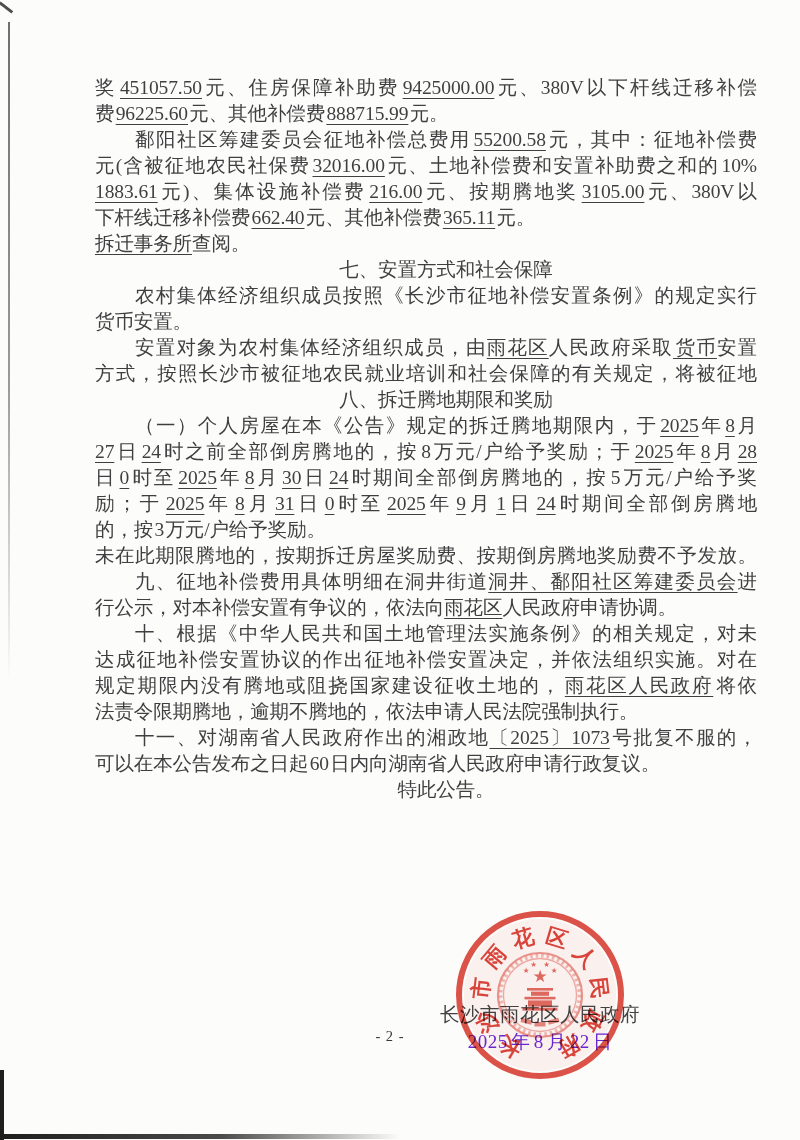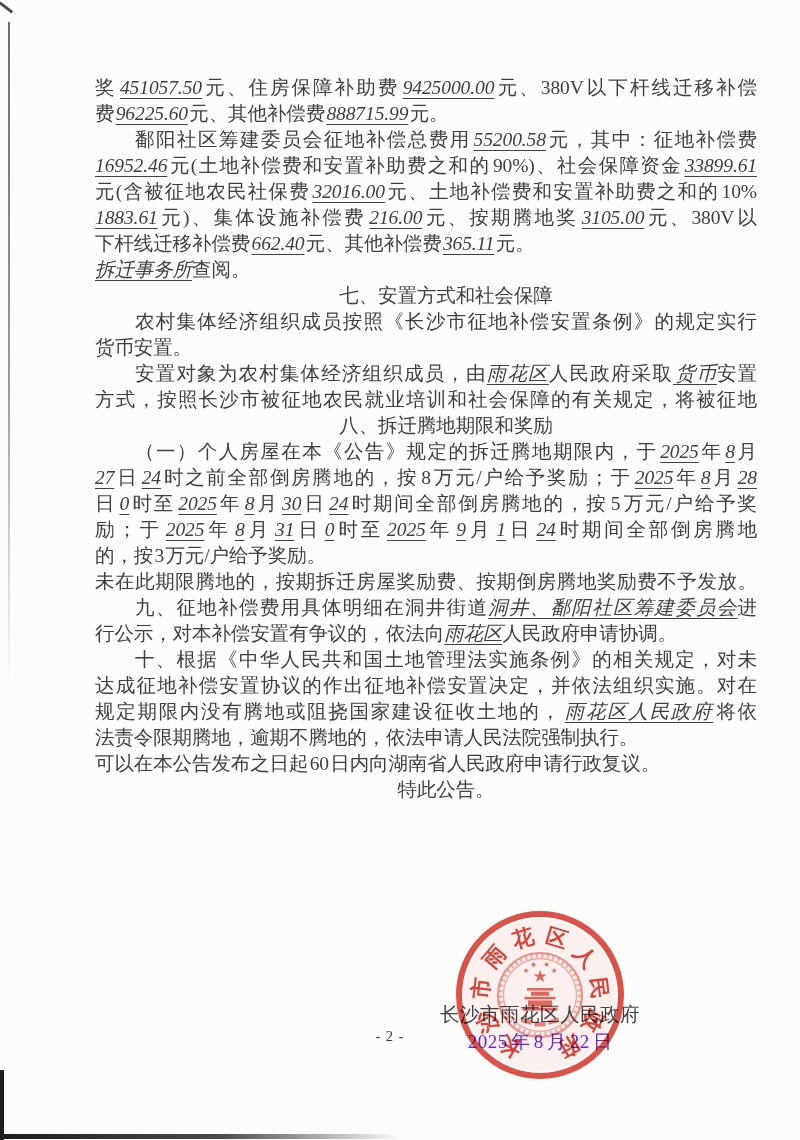--- a/index.html
+++ b/index.html
@@ -17,21 +17,21 @@
   .edge-bottom{position:absolute;left:0;top:1134px;height:5px;width:400px;
     background:linear-gradient(to right,#1e1e1e 0%,#4a4a4a 55%,rgba(90,90,90,0) 100%);}
   
   .textblock{position:absolute;left:95px;top:75px;width:662px;}
   .line{
     height:26px;line-height:26px;font-size:19.5px;
     word-spacing:-3.5px;letter-spacing:-0.1px;white-space:normal;
   }
   .line.j{text-align:justify;text-align-last:justify;}
   .line.ind{text-indent:40px;text-align:center;}
-  .u{text-decoration:underline;text-underline-offset:3.5px;text-decoration-thickness:1.3px;font-style:italic;}
+  .u{text-decoration:underline;text-underline-offset:3.5px;text-decoration-thickness:1.3px;}
   
   .signature{position:absolute;left:428px;top:1002px;width:224px;text-align:center;}
   .sig-issuer{font-size:19.5px;line-height:26px;letter-spacing:0.5px;color:#434345;}
   .sig-date{font-size:19px;line-height:26px;margin-top:1px;letter-spacing:0.5px;color:#6d28d9;word-spacing:-2px;}
   
   .pagenum{position:absolute;left:358px;top:1028px;width:64px;text-align:center;
     font-size:14.5px;color:#3a3a3a;letter-spacing:1px;}
   
   .seal{position:absolute;left:451px;top:906px;width:178px;height:178px;
     mix-blend-mode:multiply;opacity:0.95;}
@@ -46,21 +46,20 @@
 
 <div class="page">
 
   <div class="corner-nub"></div>
   <div class="edge-left"></div>
 
   <div class="textblock" id="lines-container">
       <div class="line j"><span>奖 </span><span class="u">451057.50</span><span> 元、住房保障补助费 </span><span class="u">9425000.00</span><span> 元、380V 以下杆线迁移补偿</span></div>
       <div class="line"><span>费 </span><span class="u">96225.60</span><span> 元、其他补偿费 </span><span class="u">888715.99</span><span> 元。</span></div>
       <div class="line j ind"><span>鄱阳社区筹建委员会征地补偿总费用 </span><span class="u">55200.58</span><span> 元，其中：征地补偿费</span></div>
-      <div class="line j"><span class="u">16952.46</span><span> 元(土地补偿费和安置补助费之和的 90%)、社会保障资金 </span><span class="u">33899.61</span></div>
       <div class="line j"><span>元(含被征地农民社保费 </span><span class="u">32016.00</span><span> 元、土地补偿费和安置补助费之和的 10%</span></div>
       <div class="line j"><span class="u">1883.61</span><span> 元)、集体设施补偿费 </span><span class="u">216.00</span><span> 元、按期腾地奖 </span><span class="u">3105.00</span><span> 元、380V 以</span></div>
       <div class="line"><span>下杆线迁移补偿费 </span><span class="u">662.40</span><span> 元、其他补偿费 </span><span class="u">365.11</span><span> 元。</span></div>
       <div class="line"><span class="u">拆迁事务所</span><span>查阅。</span></div>
       <div class="line ind"><span>七、安置方式和社会保障</span></div>
       <div class="line j ind"><span>农村集体经济组织成员按照《长沙市征地补偿安置条例》的规定实行</span></div>
       <div class="line"><span>货币安置。</span></div>
       <div class="line j ind"><span>安置对象为农村集体经济组织成员，由</span><span class="u">雨花区</span><span>人民政府采取</span><span class="u"> 货币</span><span>安置</span></div>
       <div class="line j"><span>方式，按照长沙市被征地农民就业培训和社会保障的有关规定，将被征地</span></div>
       <div class="line ind"><span>八、拆迁腾地期限和奖励</span></div>
@@ -69,20 +68,21 @@
       <div class="line j"><span>日 </span><span class="u">0</span><span> 时至 </span><span class="u">2025</span><span> 年 </span><span class="u">8</span><span> 月 </span><span class="u">30</span><span> 日 </span><span class="u">24</span><span> 时期间全部倒房腾地的，按 5 万元/户给予奖</span></div>
       <div class="line j"><span>励；于 </span><span class="u">2025</span><span> 年 </span><span class="u">8</span><span> 月 </span><span class="u">31</span><span> 日 </span><span class="u">0</span><span> 时至 </span><span class="u">2025</span><span> 年 </span><span class="u">9</span><span> 月 </span><span class="u">1</span><span> 日 </span><span class="u">24</span><span> 时期间全部倒房腾地</span></div>
       <div class="line"><span>的，按 3 万元/户给予奖励。</span></div>
       <div class="line j"><span>未在此期限腾地的，按期拆迁房屋奖励费、按期倒房腾地奖励费不予发放。</span></div>
       <div class="line j ind"><span>九、征地补偿费用具体明细在洞井街道</span><span class="u">洞井、鄱阳社区筹建委员会</span><span>进</span></div>
       <div class="line"><span>行公示，对本补偿安置有争议的，依法向</span><span class="u">雨花区</span><span>人民政府申请协调。</span></div>
       <div class="line j ind"><span>十、根据《中华人民共和国土地管理法实施条例》的相关规定，对未</span></div>
       <div class="line j"><span>达成征地补偿安置协议的作出征地补偿安置决定，并依法组织实施。对在</span></div>
       <div class="line j"><span>规定期限内没有腾地或阻挠国家建设征收土地的， </span><span class="u">雨花区人民政府</span><span> 将依</span></div>
       <div class="line"><span>法责令限期腾地，逾期不腾地的，依法申请人民法院强制执行。</span></div>
+      <div class="line j ind"><span>十一、对湖南省人民政府作出的湘政地</span><span class="u">〔2025〕1073</span><span> 号批复不服的，</span></div>
       <div class="line"><span>可以在本公告发布之日起 60 日内向湖南省人民政府申请行政复议。</span></div>
       <div class="line ind"><span>特此公告。</span></div>
     </div>
 
   <div class="signature">
     <div class="sig-issuer">长沙市雨花区人民政府</div>
     <div class="sig-date">2025 年 8 月 22 日</div>
   </div>
 
   <svg class="seal" viewBox="-89 -89 178 178" aria-hidden="true">

